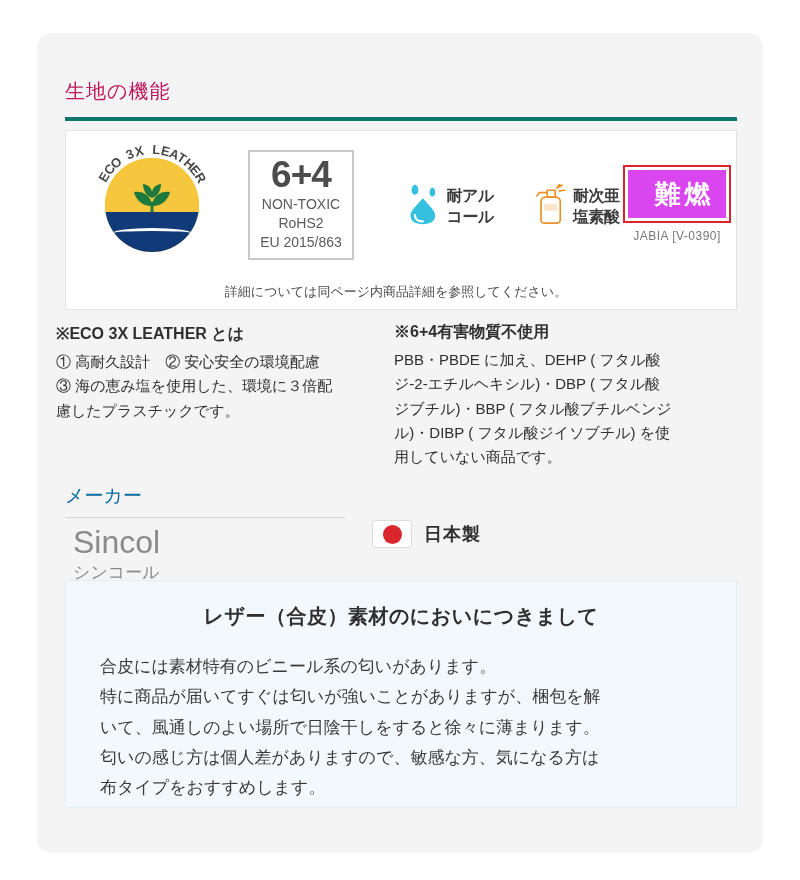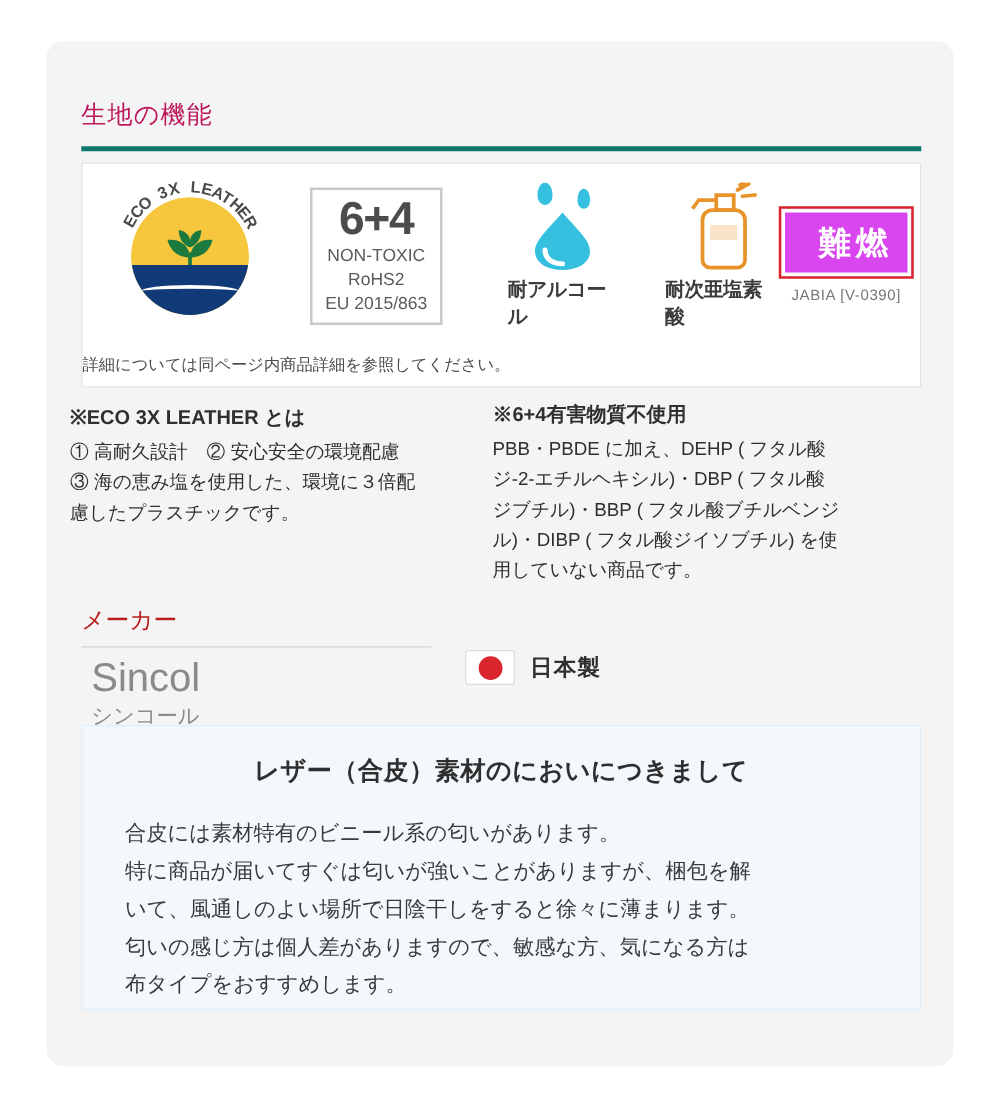--- a/index.html
+++ b/index.html
@@ -129,21 +129,21 @@
     line-height: 1.05;
     letter-spacing: -1px;
   }
   .rohs-sub {
     font-size: 14px;
     color: #5a5a5a;
     line-height: 1.35;
   }
 
   
-  .alc-wrap { display:flex; flex-direction:column; align-items:center;margin-left:44px; }
+  .alc-wrap { display:flex; align-items:center;margin-left:44px; }
   .alc-label, .chl-label {
     font-size: 16px;
     font-weight: bold;
     color: #3c3c3c;
     margin-top: 4px;
     letter-spacing: -0.5px;
   }
 
   
   .nanen-box {
@@ -162,21 +162,21 @@
     margin-top: 8px;
     font-size: 12px;
     color: #777777;
     letter-spacing: 0.5px;
   }
 
   .icon-note {
     position: absolute;
     left: 0; bottom: 8px;
     width: 672px;
-    text-align: left;
+    text-align: center;
     padding-right: 12px;
     font-size: 13px;
     color: #4b4b4b;
   }
 
   
   .col-left {
     position: absolute;
     left: 56px; top: 322px;
     width: 330px;
@@ -198,21 +198,21 @@
     line-height: 1.62;
   }
   .col-body .indent { padding-left: 14px; text-indent: -14px;}
 
   
   .maker-title {
     position: absolute;
     left: 65px; top: 483px;
     width: 280px;
     font-size: 19px;
-    color: #b91c1c;
+    color: #0369a1;
     padding-bottom: 8px;
     border-bottom: 1px solid #d4d4d4;
   }
   .maker-logo {
     position: absolute;
     left: 65px; top: 524px;
     display: flex;
     align-items: baseline;
     flex-direction: column;
   }

